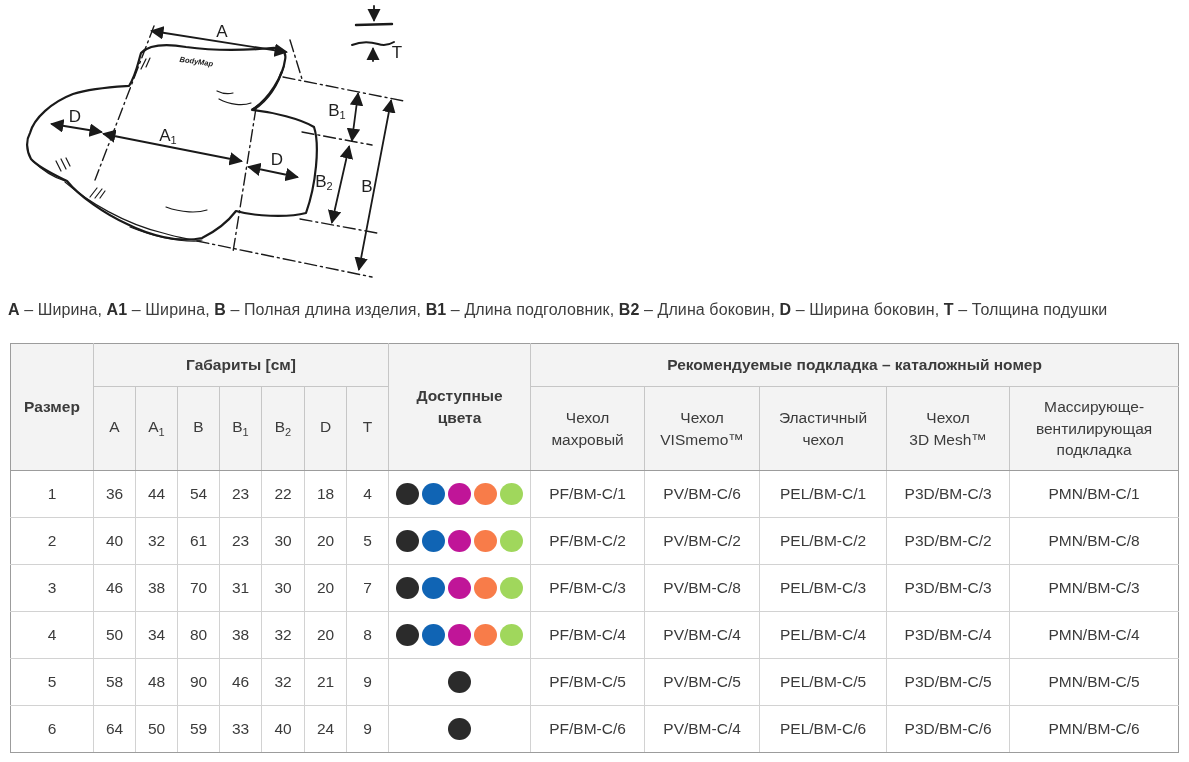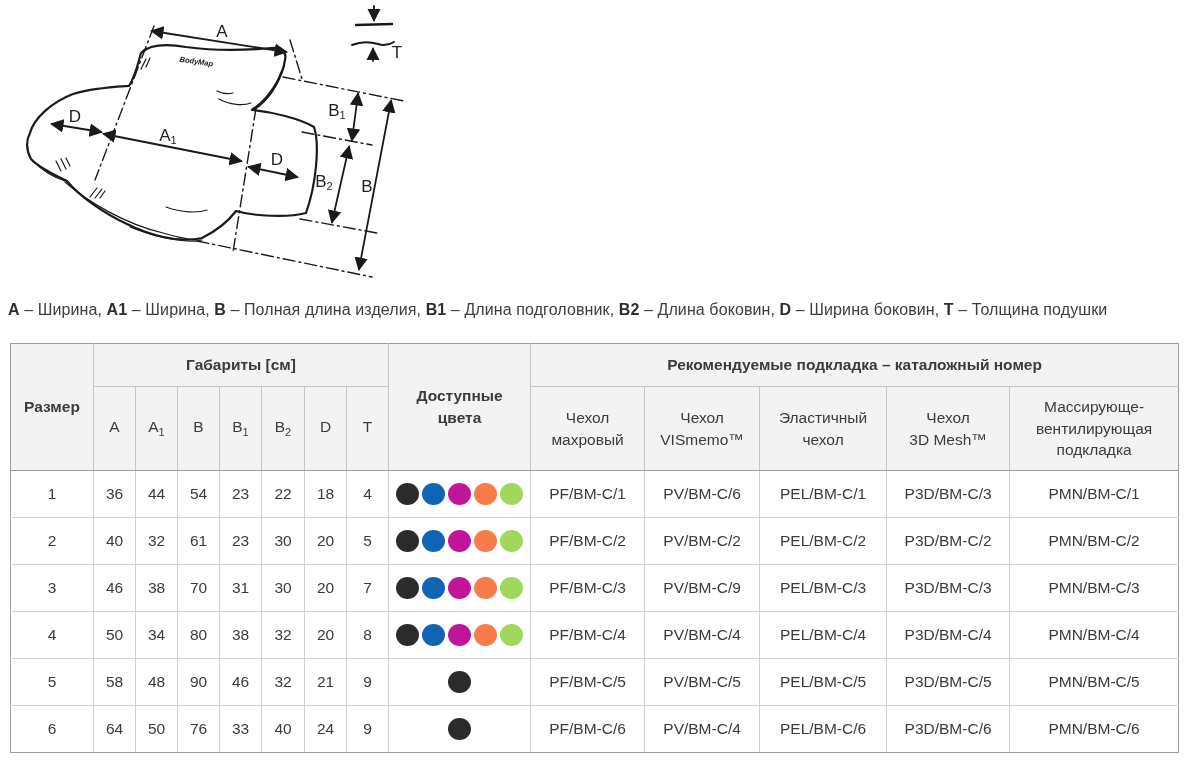--- a/index.html
+++ b/index.html
@@ -181,34 +181,34 @@
           <td>61</td>
           <td>23</td>
           <td>30</td>
           <td>20</td>
           <td>5</td>
           <td><span class="dot" style="background: rgb(43, 43, 43);"></span><span class="dot" style="background: rgb(16, 100, 180);"></span><span class="dot" style="background: rgb(192, 21, 152);"></span><span class="dot" style="background: rgb(248, 124, 73);"></span><span class="dot" style="background: rgb(160, 215, 92);"></span></td>
           <td>PF/BM-C/2</td>
           <td>PV/BM-C/2</td>
           <td>PEL/BM-C/2</td>
           <td>P3D/BM-C/2</td>
-          <td>PMN/BM-C/2</td>
+          <td>PMN/BM-C/8</td>
         </tr>
         <tr>
           <td>3</td>
           <td>46</td>
           <td>38</td>
           <td>70</td>
           <td>31</td>
           <td>30</td>
           <td>20</td>
           <td>7</td>
           <td><span class="dot" style="background: rgb(43, 43, 43);"></span><span class="dot" style="background: rgb(16, 100, 180);"></span><span class="dot" style="background: rgb(192, 21, 152);"></span><span class="dot" style="background: rgb(248, 124, 73);"></span><span class="dot" style="background: rgb(160, 215, 92);"></span></td>
           <td>PF/BM-C/3</td>
-          <td>PV/BM-C/9</td>
+          <td>PV/BM-C/8</td>
           <td>PEL/BM-C/3</td>
           <td>P3D/BM-C/3</td>
           <td>PMN/BM-C/3</td>
         </tr>
         <tr>
           <td>4</td>
           <td>50</td>
           <td>34</td>
           <td>80</td>
           <td>38</td>
@@ -235,21 +235,21 @@
           <td>PF/BM-C/5</td>
           <td>PV/BM-C/5</td>
           <td>PEL/BM-C/5</td>
           <td>P3D/BM-C/5</td>
           <td>PMN/BM-C/5</td>
         </tr>
         <tr>
           <td>6</td>
           <td>64</td>
           <td>50</td>
-          <td>76</td>
+          <td>59</td>
           <td>33</td>
           <td>40</td>
           <td>24</td>
           <td>9</td>
           <td><span class="dot" style="background: rgb(43, 43, 43);"></span></td>
           <td>PF/BM-C/6</td>
           <td>PV/BM-C/4</td>
           <td>PEL/BM-C/6</td>
           <td>P3D/BM-C/6</td>
           <td>PMN/BM-C/6</td>

